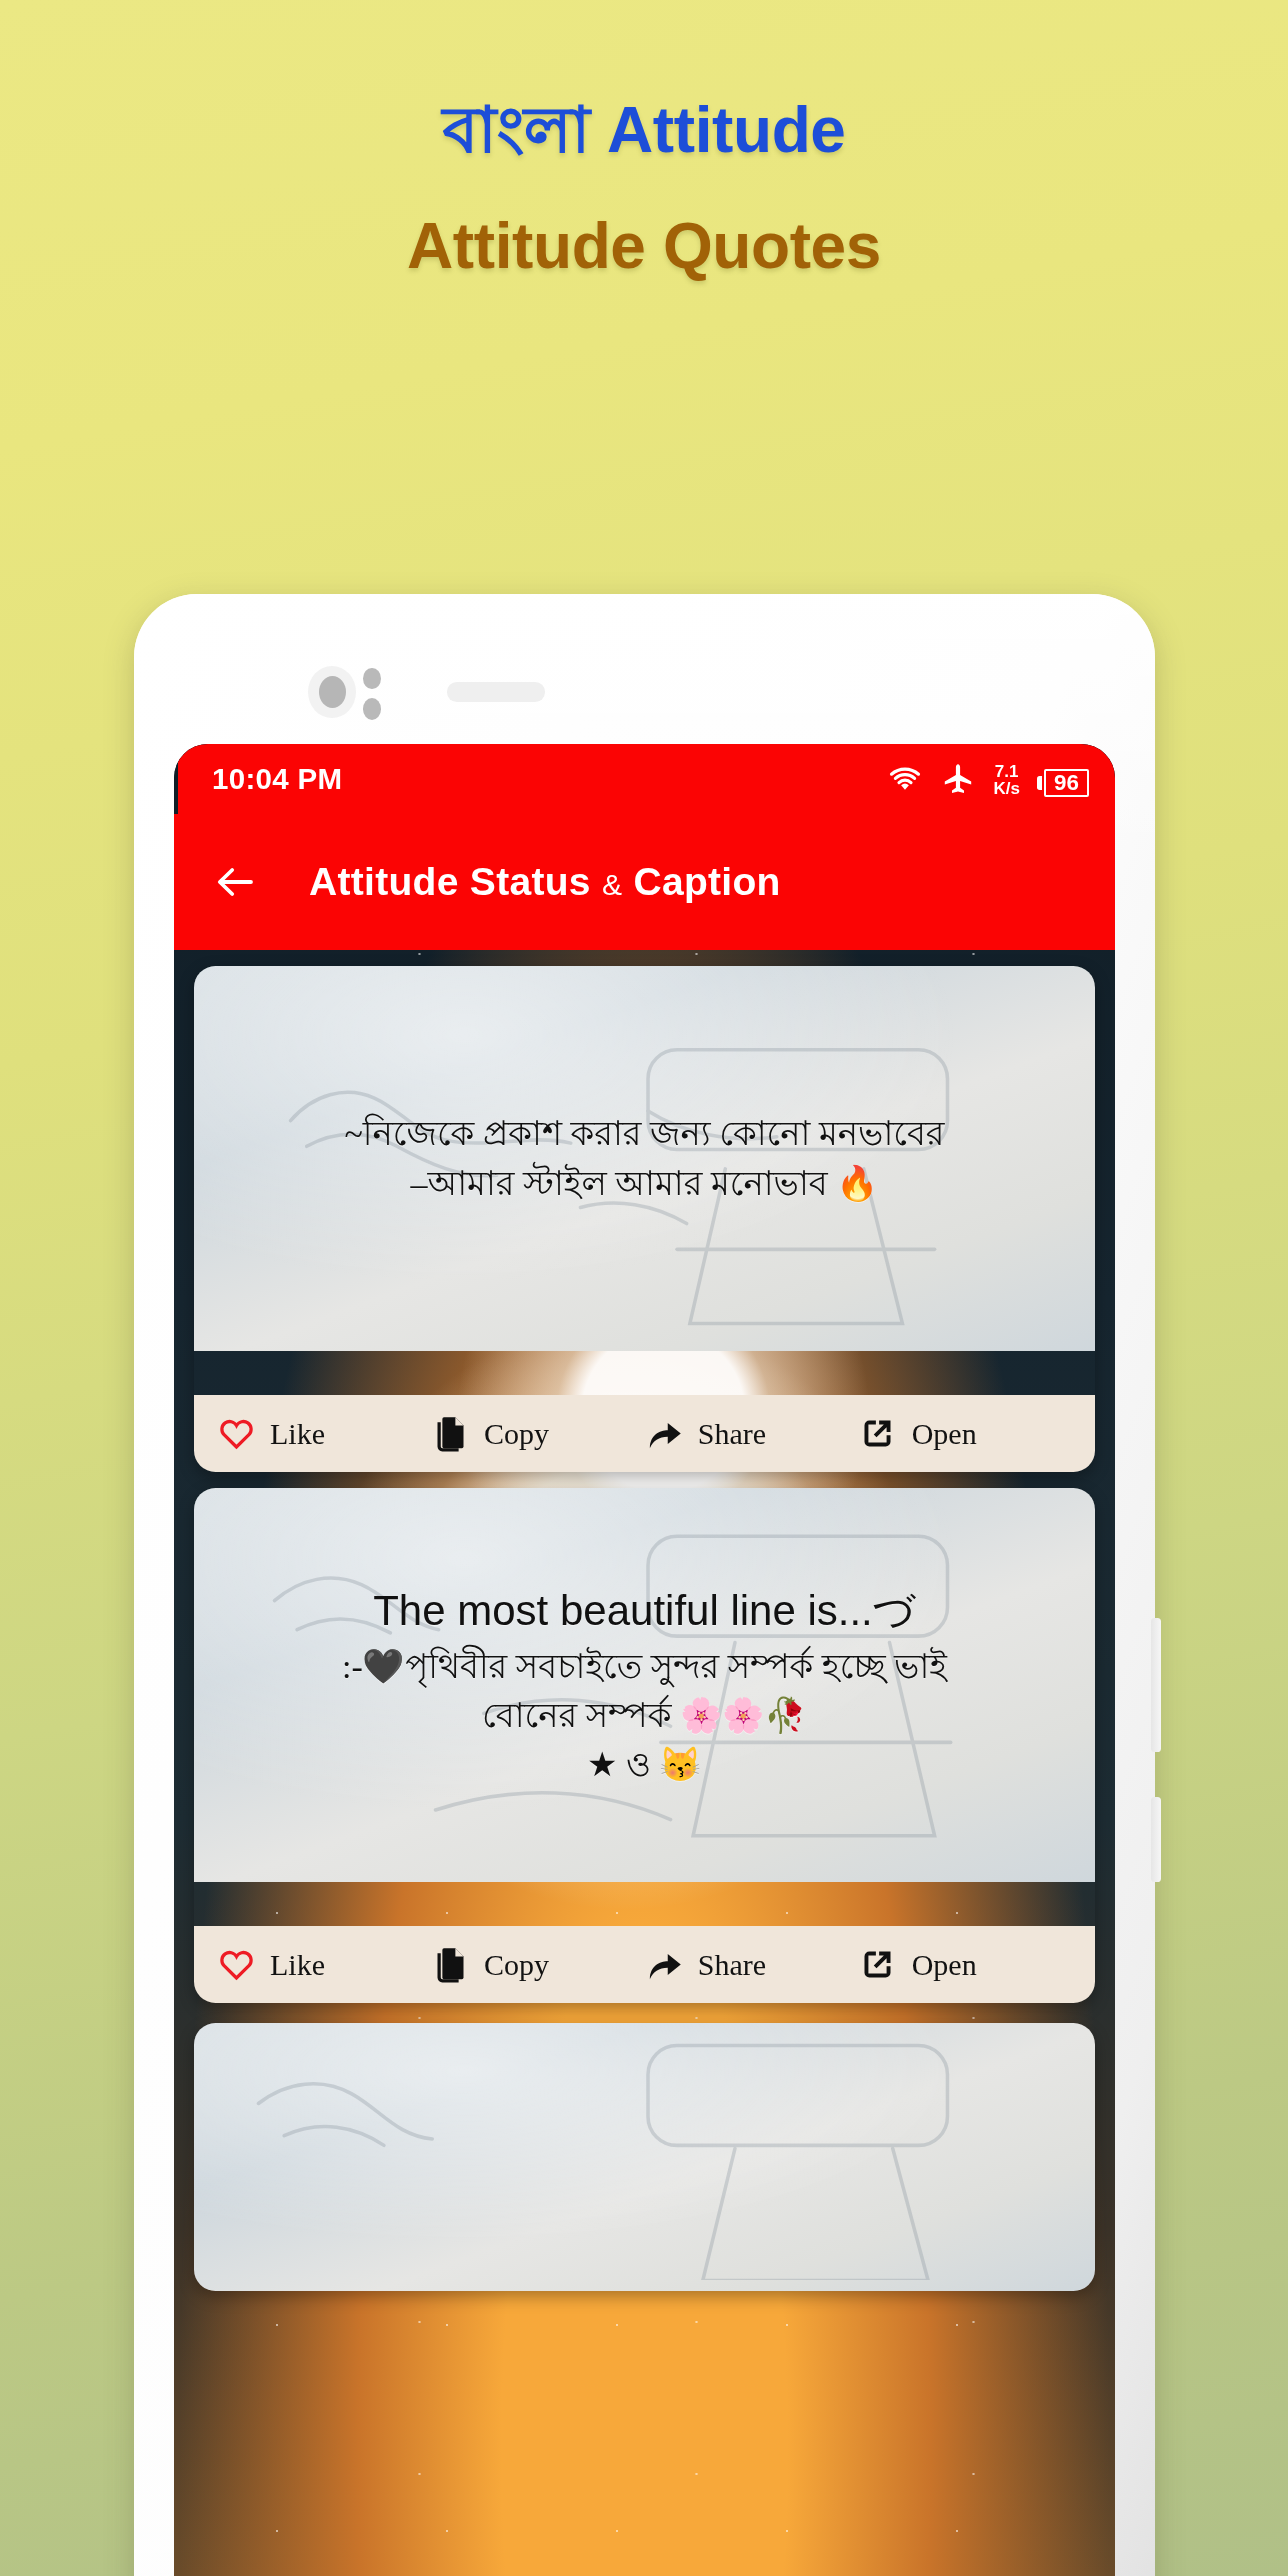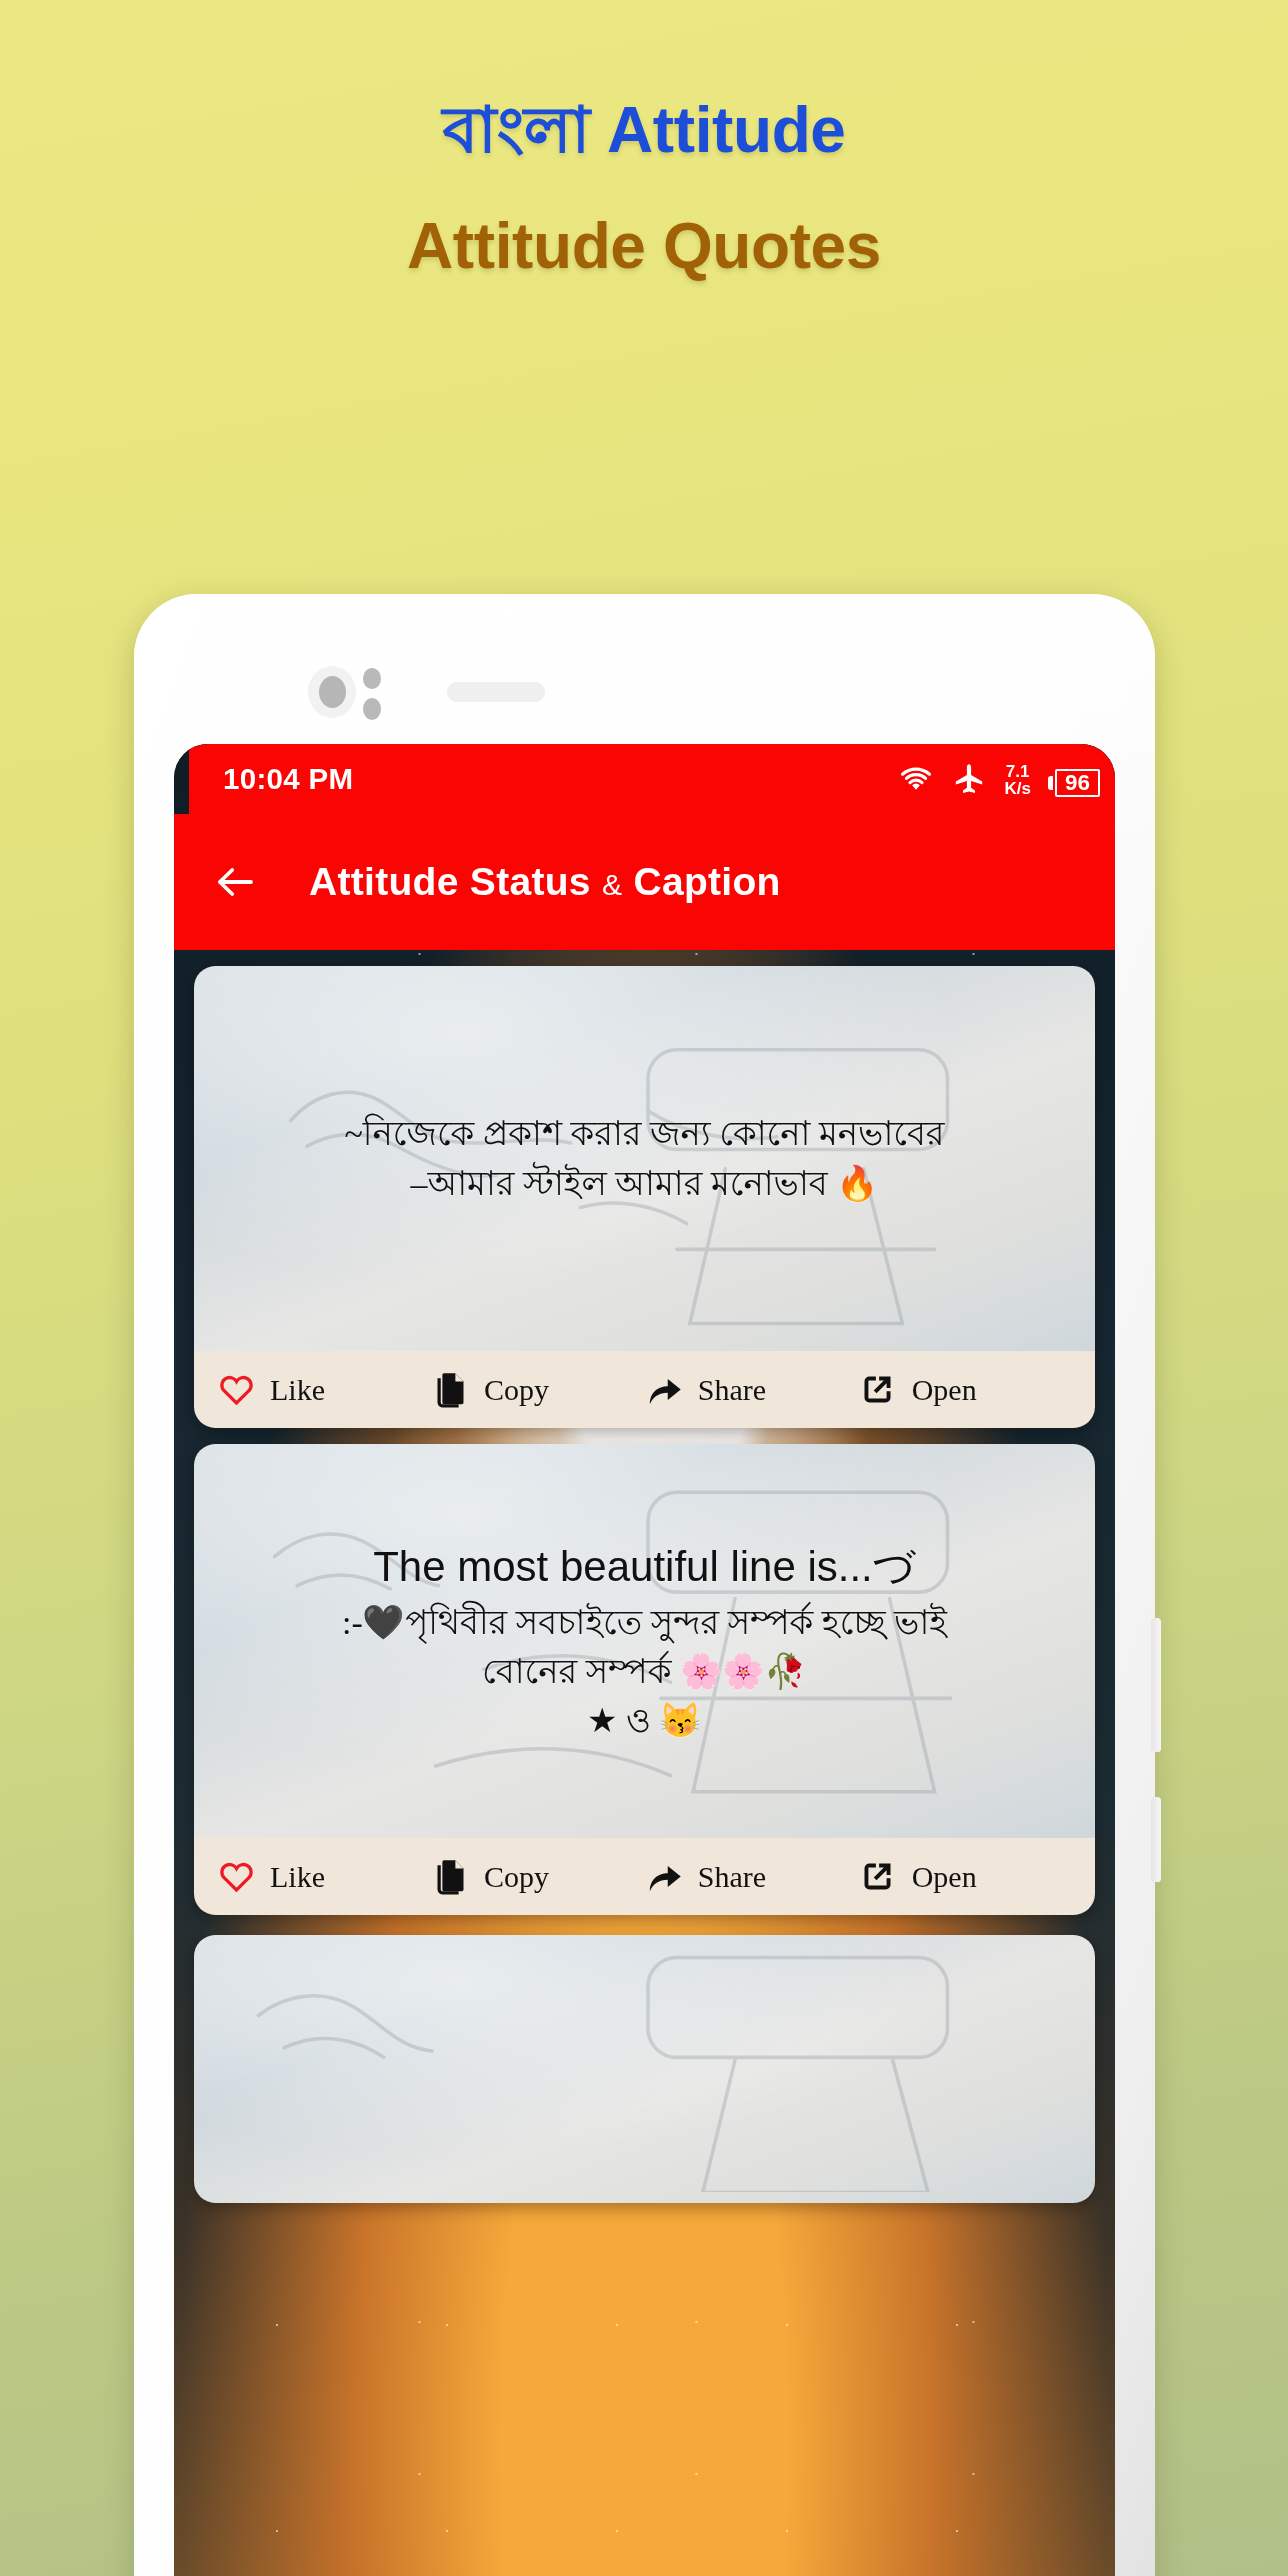--- a/index.html
+++ b/index.html
@@ -56,21 +56,21 @@
       linear-gradient(180deg,#101d26 0%,#16252f 30%,#1d2c33 58%,#3a3228 80%,#6d4d2a 100%);
   }
   .wp-stars{position:absolute;inset:0;opacity:.55;
     background-image:
       radial-gradient(circle,#fff 0.9px,transparent 1.4px),
       radial-gradient(circle,#fff 0.9px,transparent 1.4px);
     background-size:170px 206px, 277px 152px;
     background-position:18px 36px, 107px 134px;}
 
   
-  .statusbar{position:absolute;left:15px;top:0;width:941px;height:70px;background:#fb0404;
+  .statusbar{position:absolute;left:4px;top:0;width:941px;height:70px;background:#fb0404;
      display:flex;align-items:center;justify-content:space-between;
      padding:0 30px 0 34px;box-sizing:border-box;z-index:4;}
   .sb-time{color:#fff;font-size:29.5px;font-weight:bold;letter-spacing:0.3px;}
   .sb-right{display:flex;align-items:flex-end;gap:17px;}
   .sb-speed{color:#fff;font-size:17px;font-weight:bold;line-height:1.0;text-align:center;}
   .battery{display:flex;align-items:center;}
   .batt-body{border:2.7px solid #fff;border-radius:2px;padding:0.9px 8px;color:#fff;
     font-size:22.4px;font-weight:bold;line-height:1;}
   .batt-tip{width:5.4px;height:14.3px;background:#fff;border-radius:2.7px 0 0 2.7px;margin-right:1.8px;}
 
@@ -91,21 +91,21 @@
       linear-gradient(160deg,#d5dde2 0%,#ced7dd 28%,#e6e6e4 56%,#dfe0dd 78%,#cfd7dc 100%);
     min-height:385px;display:flex;align-items:center;justify-content:center;
     padding:23px 26px;box-sizing:border-box;}
   
   .sketch{position:absolute;inset:0;opacity:.33;pointer-events:none;}
   .quote-text{position:relative;z-index:2;text-align:center;color:#111;
     font-family:"Liberation Serif", serif;font-size:34px;line-height:1.45;
     text-shadow:0 0.9px 0 rgba(255,255,255,.45);}
   .quote-text .en{font-family:"Liberation Sans", sans-serif;font-weight:normal;font-size:42px;}
   .actionbar{display:flex;align-items:center;background:#f0e6da;height:77px;padding:0 23px;
-    box-sizing:border-box;}
+    box-sizing:border-box;margin-top:44px;}
   .action{display:flex;align-items:center;gap:14.3px;flex:1;}
   .action-label{font-size:30px;color:#121212;font-family:"Liberation Serif", serif;}
   .ico{width:39px;height:39px;display:block;flex:0 0 auto;}
 </style>
 </head>
 <body>
 
 <div class="promo">
   <div class="promo-line promo-line1">বাংলা Attitude</div>
   <div class="promo-line promo-line2">Attitude Quotes</div>

